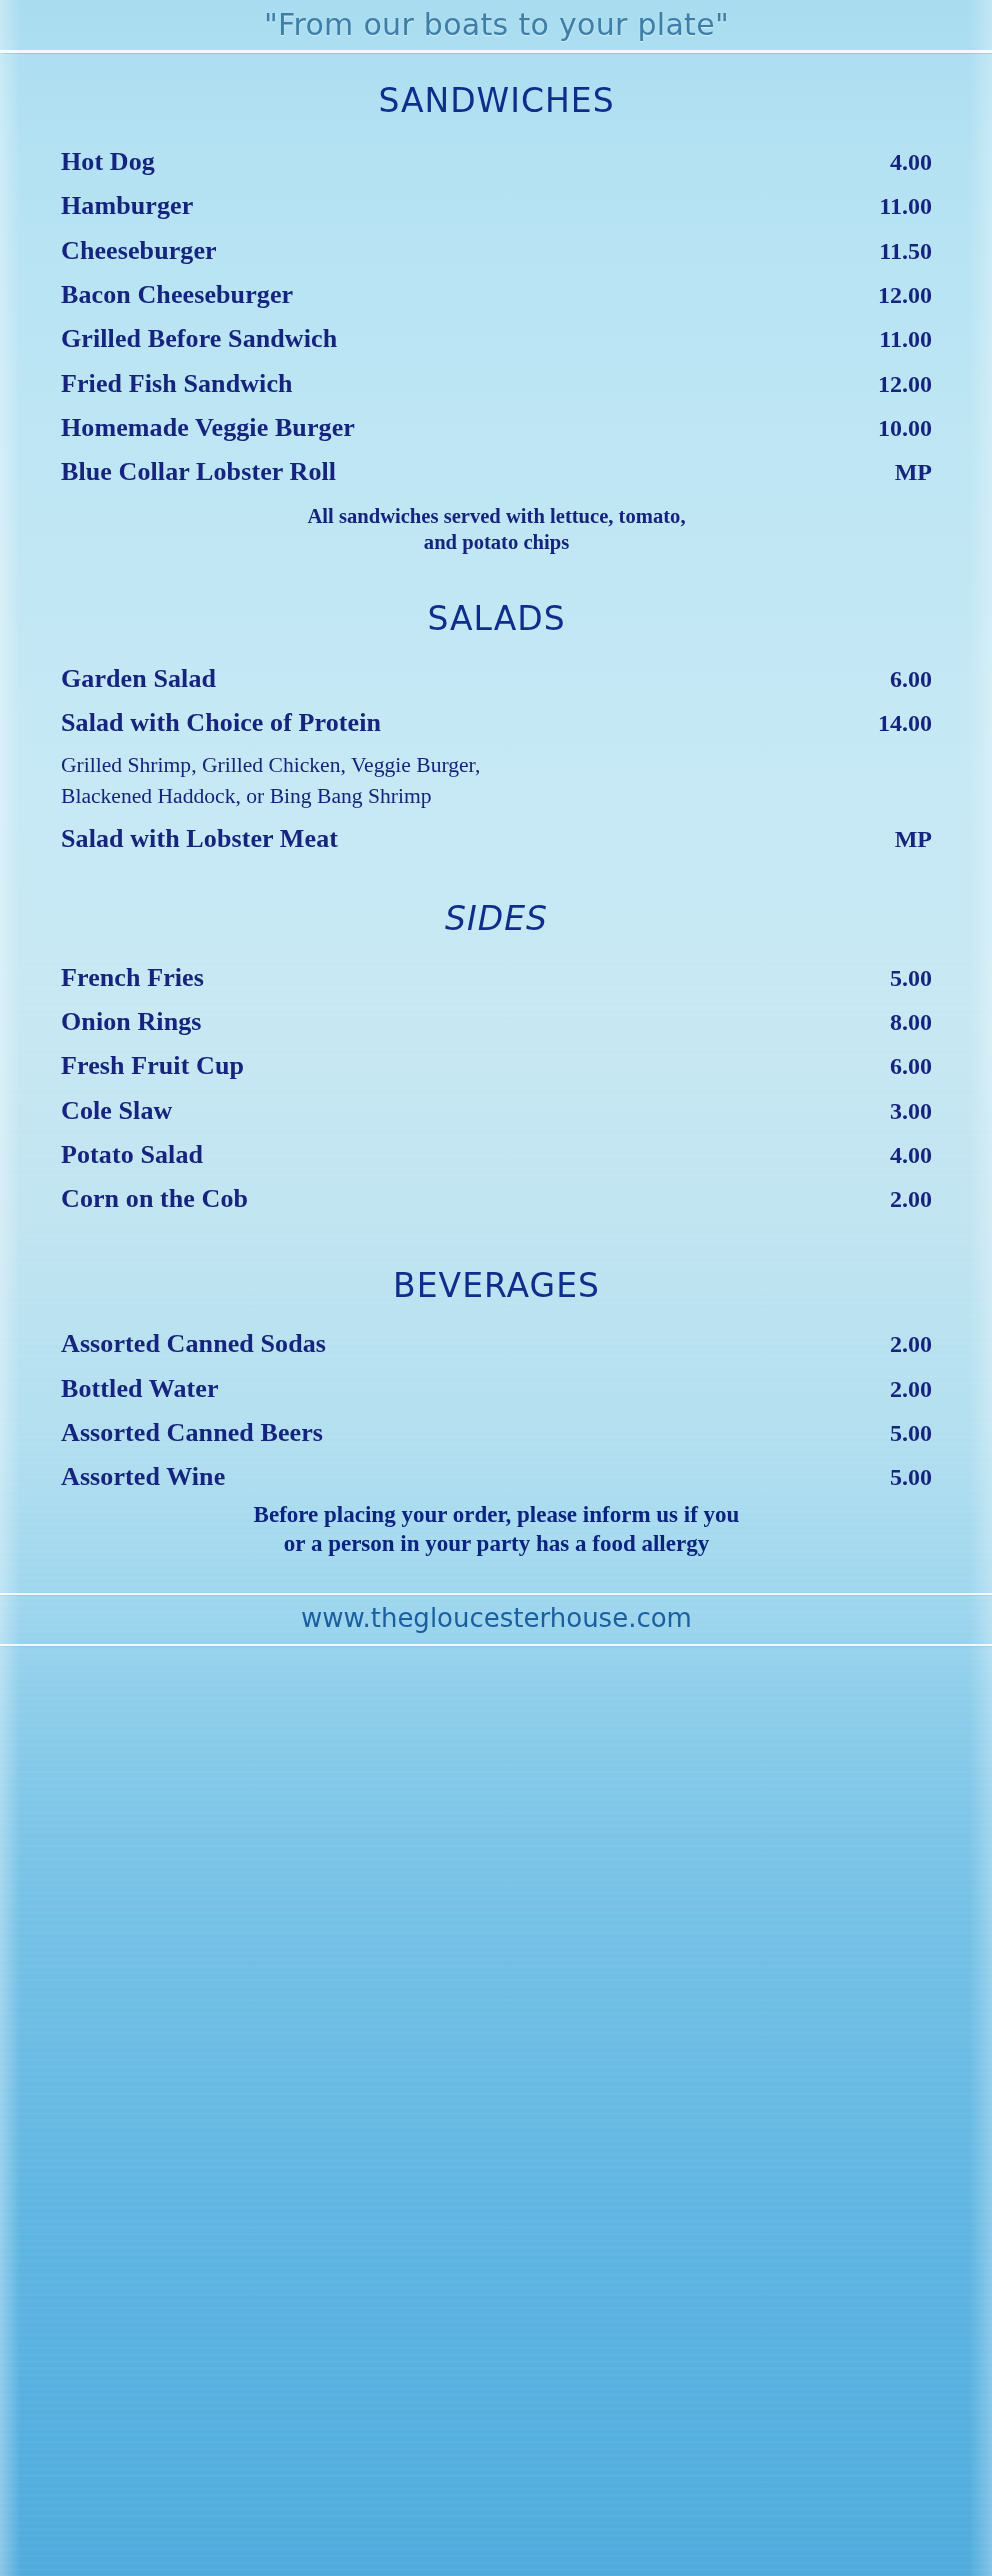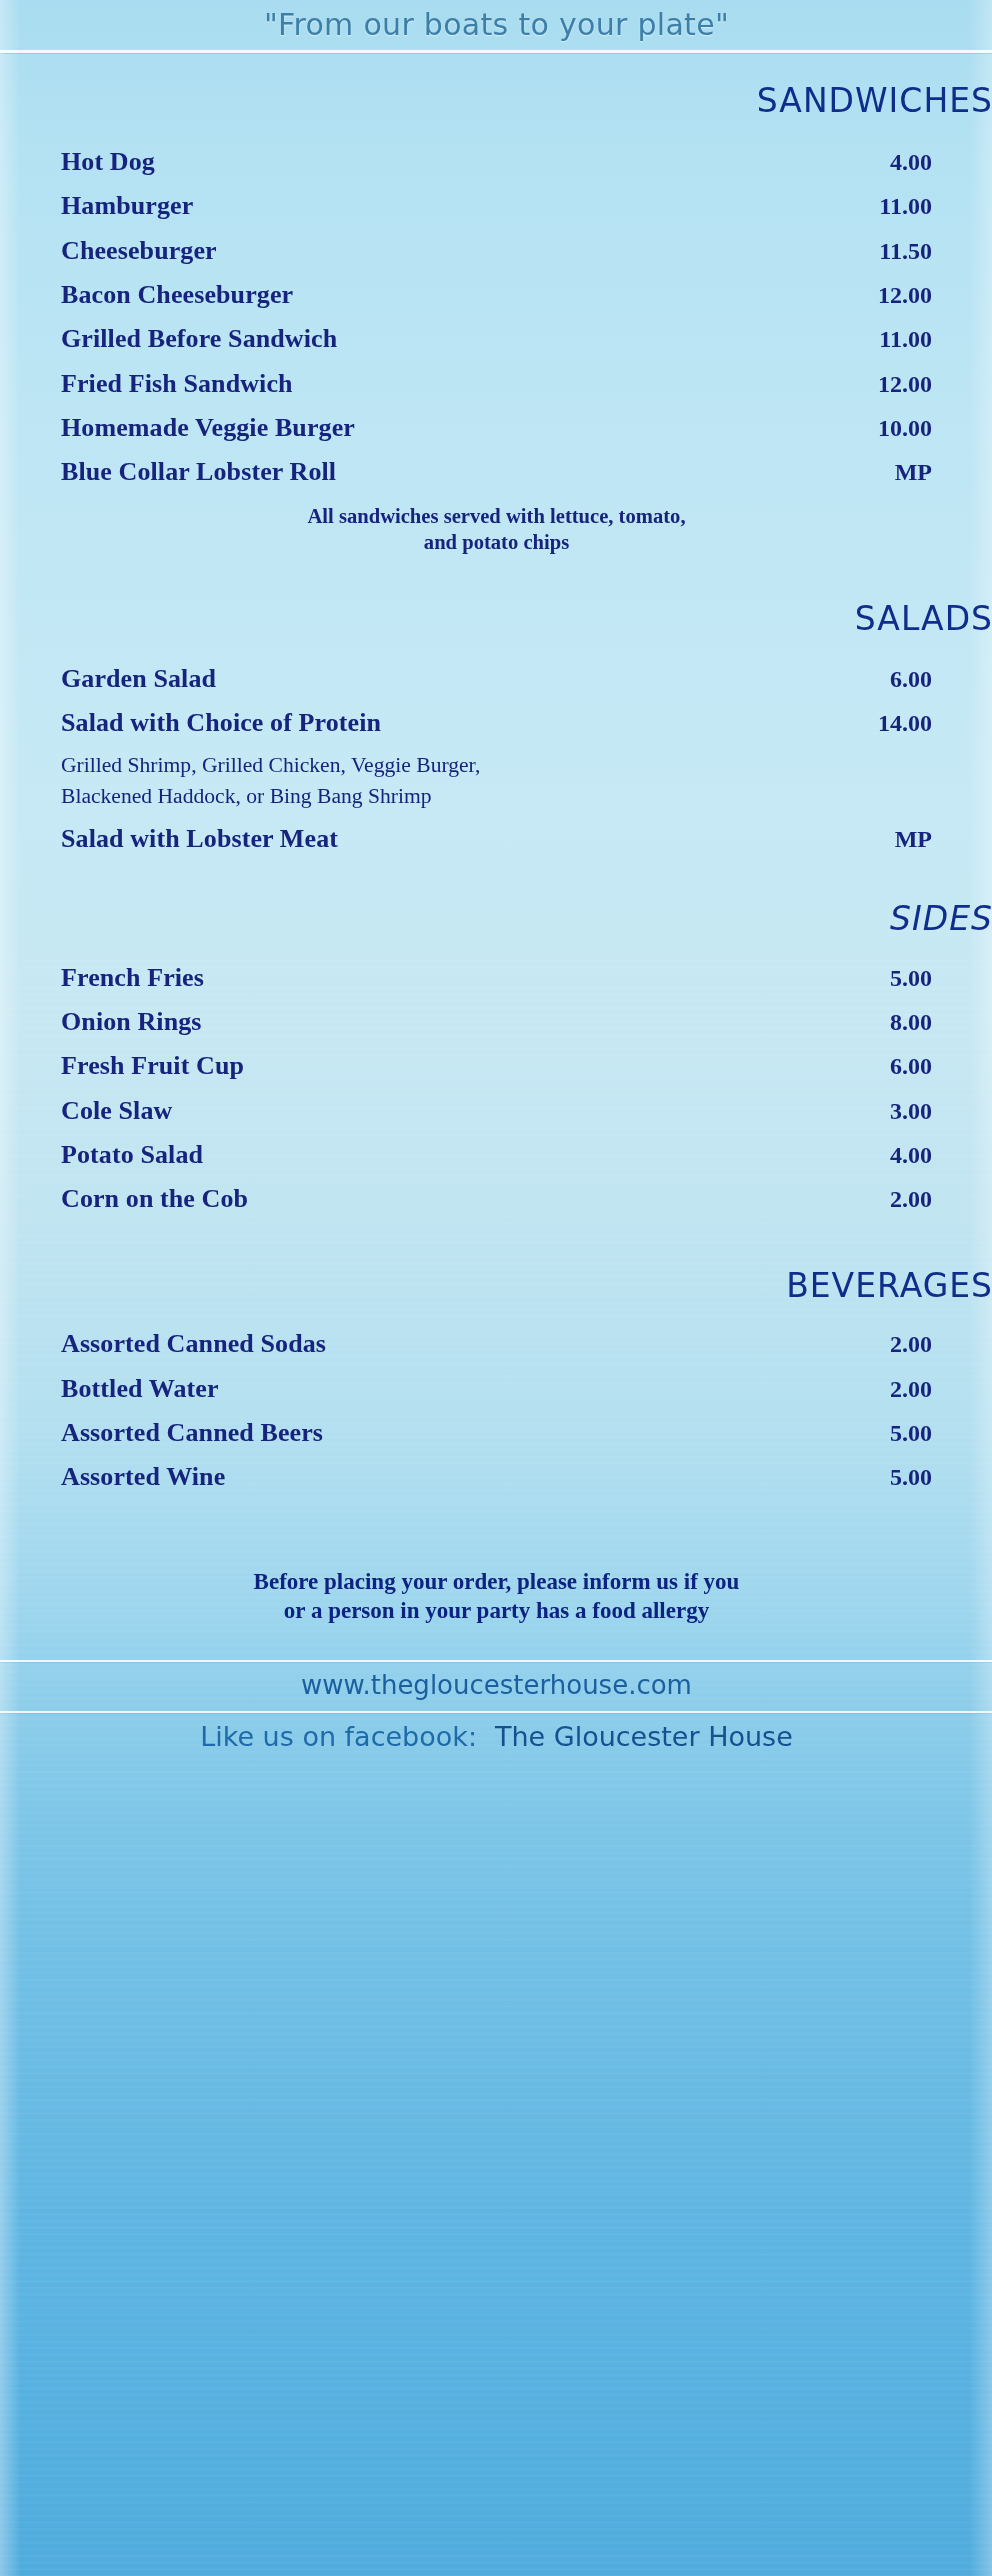--- a/index.html
+++ b/index.html
@@ -75,21 +75,21 @@
     height: 2.6px;
     background: rgba(255,255,255,.85);
     margin: 3.1px 0 0 0;
     box-shadow: 0 0.5px 1px rgba(0,60,100,.12);
   }
   .rule.thin { height: 2.1px; }
 
   
   .section { padding: 0 0 0 0; }
   .section-title {
-    text-align: right;
+    text-align: center;
     color: #0f2d8a;
     font-family: "DejaVu Sans", sans-serif;
     font-size: 33px;
     letter-spacing: 1px;
     font-weight: 400;
   }
   .items {
     margin: 0 auto;
     width: 871px;
   }
@@ -272,26 +272,22 @@
           <span class="name">Assorted Canned Beers</span>
           <span class="price">5.00</span>
         </div>
         <div class="row">
           <span class="name">Assorted Wine</span>
           <span class="price">5.00</span>
         </div>
       </div>
     </div>
 
-    <div class="allergy" style="margin-top: 67px; white-space: pre-line;" style2="">Before placing your order, please inform us if you
+    <div class="allergy" style="white-space: pre-line;" style2="">Before placing your order, please inform us if you
 or a person in your party has a food allergy</div>
 
     <div class="rule thin" style="margin-top:34px;"></div>
     <div class="footer-line">www.thegloucesterhouse.com</div>
     <div class="rule thin"></div>
-    <div class="footer-line social">
-      <span>Like us on facebook:</span>
-      <span class="brand" style="margin-left:9.3px;">The Gloucester House</span>
-    </div>
 
   </div>
 </div>
 
 
 </body></html>

